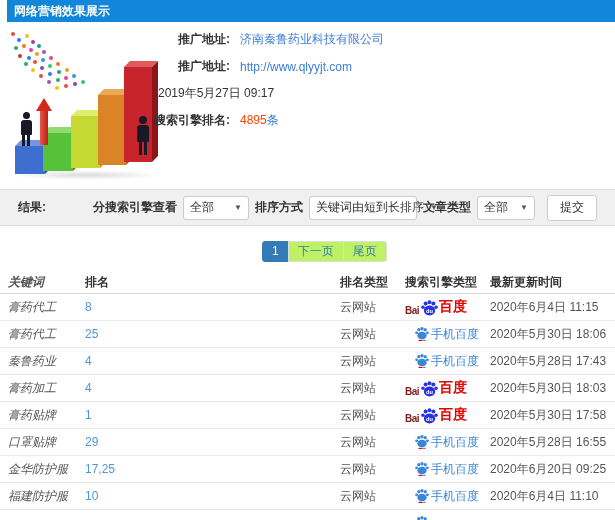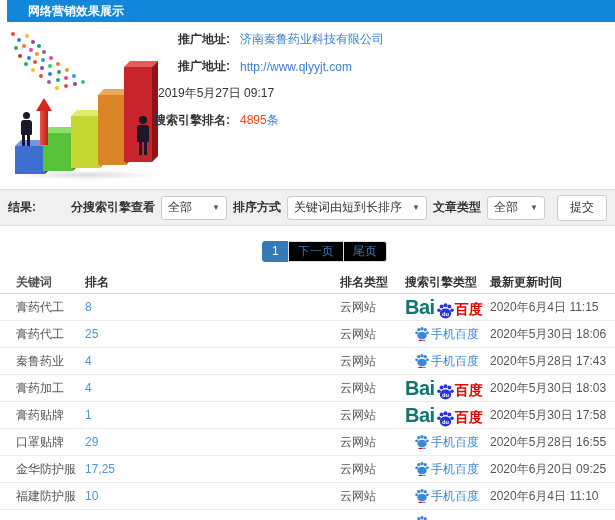--- a/index.html
+++ b/index.html
@@ -3,21 +3,21 @@
 <meta charset="utf-8">
 <style>
   * { margin:0; padding:0; box-sizing:border-box; }
   html,body { width:615px; height:520px; }
   body {
     position:relative; background:#fff; overflow:hidden;
     font-family:"Liberation Sans","DejaVu Sans",sans-serif; font-size:12px; color:#333;
   }
   
   .titlebar { position:absolute; left:7px; right:0; top:0; height:22px; background:#1287d9;
-    color:#fff; font-weight:bold; line-height:22px; padding-left:21px; }
+    color:#fff; font-weight:bold; line-height:22px; padding-left:7px; }
   
   .clipart { position:absolute; left:5px; top:30px; width:165px; height:152px; }
   .bar { position:absolute; }
   .bar .front { position:absolute; inset:0; background:var(--c); }
   .bar::before { content:""; position:absolute; left:3px; top:-6px; width:100%; height:6px;
     background:var(--cl); transform:skewX(-45deg); }
   .bar::after { content:""; position:absolute; right:-6px; top:-3px; width:6px; height:100%;
     background:var(--cd); transform:skewY(-45deg); }
   .b1 { left:10px;  bottom:8px;  width:30px; height:28px; --c:#3d6fd1; --cl:#7396e3; --cd:#2a4fa0; }
   .b2 { left:38px;  bottom:11px; width:30px; height:38px; --c:#57c13a; --cl:#8edc6b; --cd:#3d8f28; }
@@ -52,50 +52,50 @@
   
   .info { position:absolute; left:148px; top:26px; }
   .info-row { display:flex; align-items:center; height:27px; }
   .info-label { width:82px; text-align:right; font-weight:bold; color:#333; }
   .info-value { margin-left:10px; }
   .link { color:#3b7dd8; cursor:pointer;text-align:right; }
   .rank-num { color:#ff4400; }
   .rank-unit { color:#3b7dd8; }
   
   .filters { position:absolute; left:0; right:0; top:189px; height:37px; background:#f0f0f0;
-    border-top:1px solid #ddd; border-bottom:1px solid #ddd; display:flex; align-items:center; padding:0 8px; }
+    border-top:1px solid #ddd; border-bottom:1px solid #ddd; display:flex; align-items:center; padding:0 18px; }
   .flabel { font-weight:bold; color:#333; white-space:nowrap; }
   .spacer { flex:1; }
   .sel { display:inline-flex; align-items:center; justify-content:space-between; background:#fff;
     border:1px solid #ccc; border-radius:3px; height:24px; padding:0 6px; margin:0 6px; color:#333;
     cursor:pointer; white-space:nowrap; }
   .sel .caret { font-size:8px; color:#555; margin-left:6px; }
-  .s1 { width:66px; } .s2 { width:140px; } .s3 { width:58px; }
+  .s1 { width:66px; } .s2 { width:108px; } .s3 { width:58px; }
   .submit-btn { height:26px; padding:0 12px; background:#fff; border:1px solid #ccc; border-radius:3px;
     color:#333; font-size:12px; margin-left:6px; cursor:pointer; font-family:Liberation Mono, monospace; }
   
   .pg { position:absolute; top:241px; left:262px; display:flex; }
-  .pg-item { min-width:20px; padding:2px 9px; border:1px solid #ddd; color:#337ab7; background:#000000;
+  .pg-item { min-width:20px; padding:2px 9px; border:1px solid #ddd; color:#337ab7; background:#bef264;
     text-align:center; margin-left:-1px; line-height:15px; cursor:pointer; white-space:nowrap; }
   .pg-item:first-child { border-radius:3px 0 0 3px; margin-left:0; }
   .pg-item:last-child { border-radius:0 3px 3px 0; }
   .pg-item.active { background:#337ab7; border-color:#337ab7; color:#fff; }
   
   .table { position:absolute; left:0; right:0; top:272px; }
   .tr, .thead { display:grid; grid-template-columns:85px 255px 65px 85px 125px; align-items:center; }
   .thead { height:22px; border-bottom:1px solid #d6d6d6; font-weight:bold; color:#333; }
   .tr { height:27px; border-bottom:1px solid #ebebeb; }
   .td, .th { overflow:hidden; white-space:nowrap; }
-  .kw, .th-kw { padding-left:16px; color:#555; }
+  .kw, .th-kw { padding-left:8px; color:#555;font-style:italic; }
   .rank { color:#4f96db; cursor:pointer; }
   .type { color:#555; }
   .time { color:#555; }
   .engine { display:flex; align-items:center; }
   .bd-logo { display:inline-flex; align-items:flex-end; }
-  .bd-logo .bai { color:#0f766e; font-weight:bold; font-size:20px; letter-spacing:-0.5px; }
+  .bd-logo .bai { color:#7f1d1d; font-weight:bold; font-size:10px; letter-spacing:-0.5px; }
   .bd-logo svg { margin:0 1px 0 2px; }
   .bd-logo svg circle, .bd-logo svg ellipse { fill:#2932e1; }
   .bd-logo .hanzi { color:#e10601; font-weight:bold; font-size:14px; }
   .mb-logo { display:inline-flex; align-items:center; margin-left:10px; }
   .mb-logo svg circle, .mb-logo svg ellipse { fill:#3a87d8; }
   .mb-logo .mb-label { color:#3a87d8; margin-left:2px; }
 </style>
 </head>
 <body>
 

